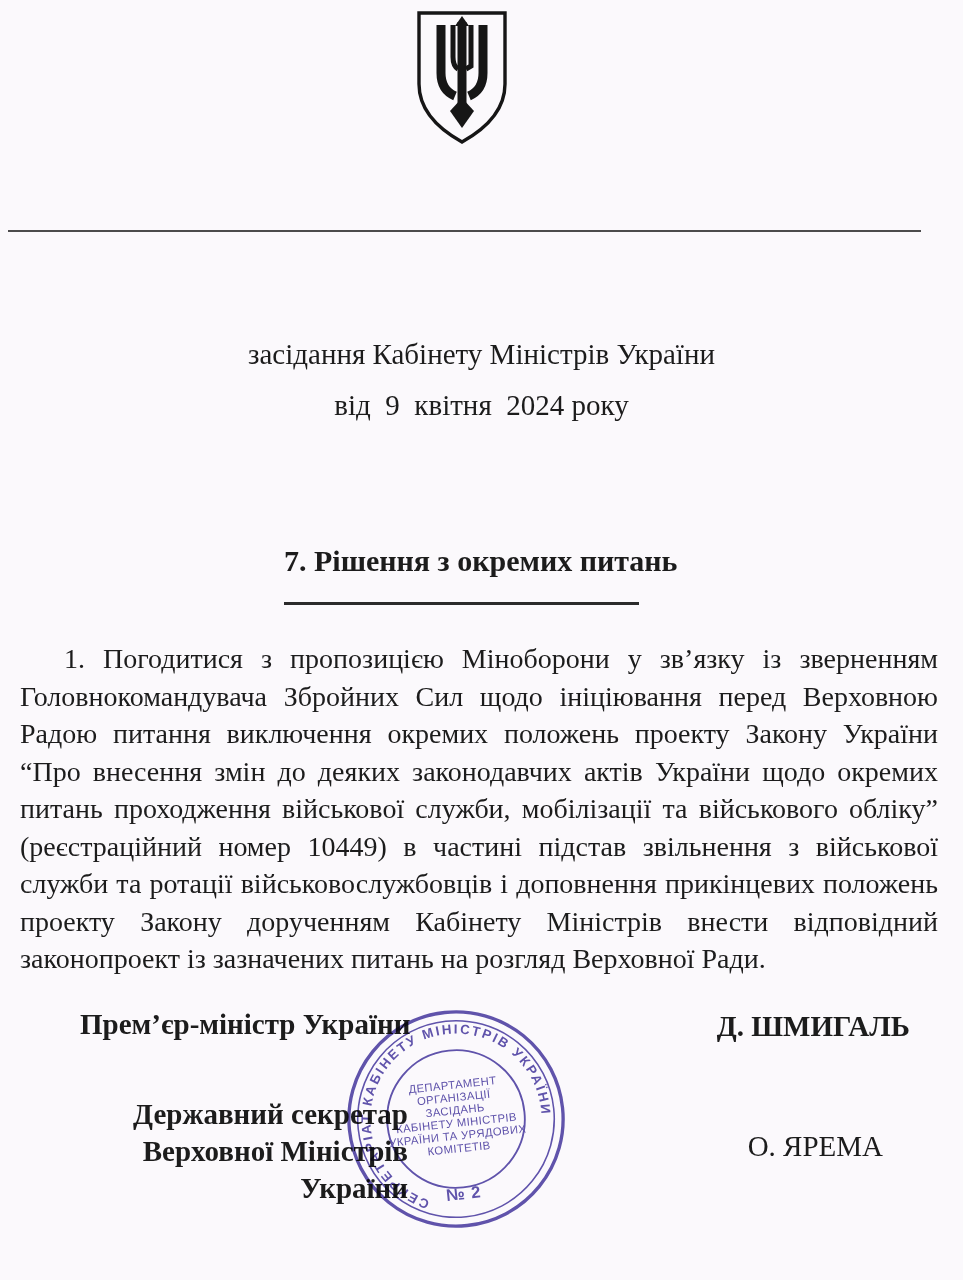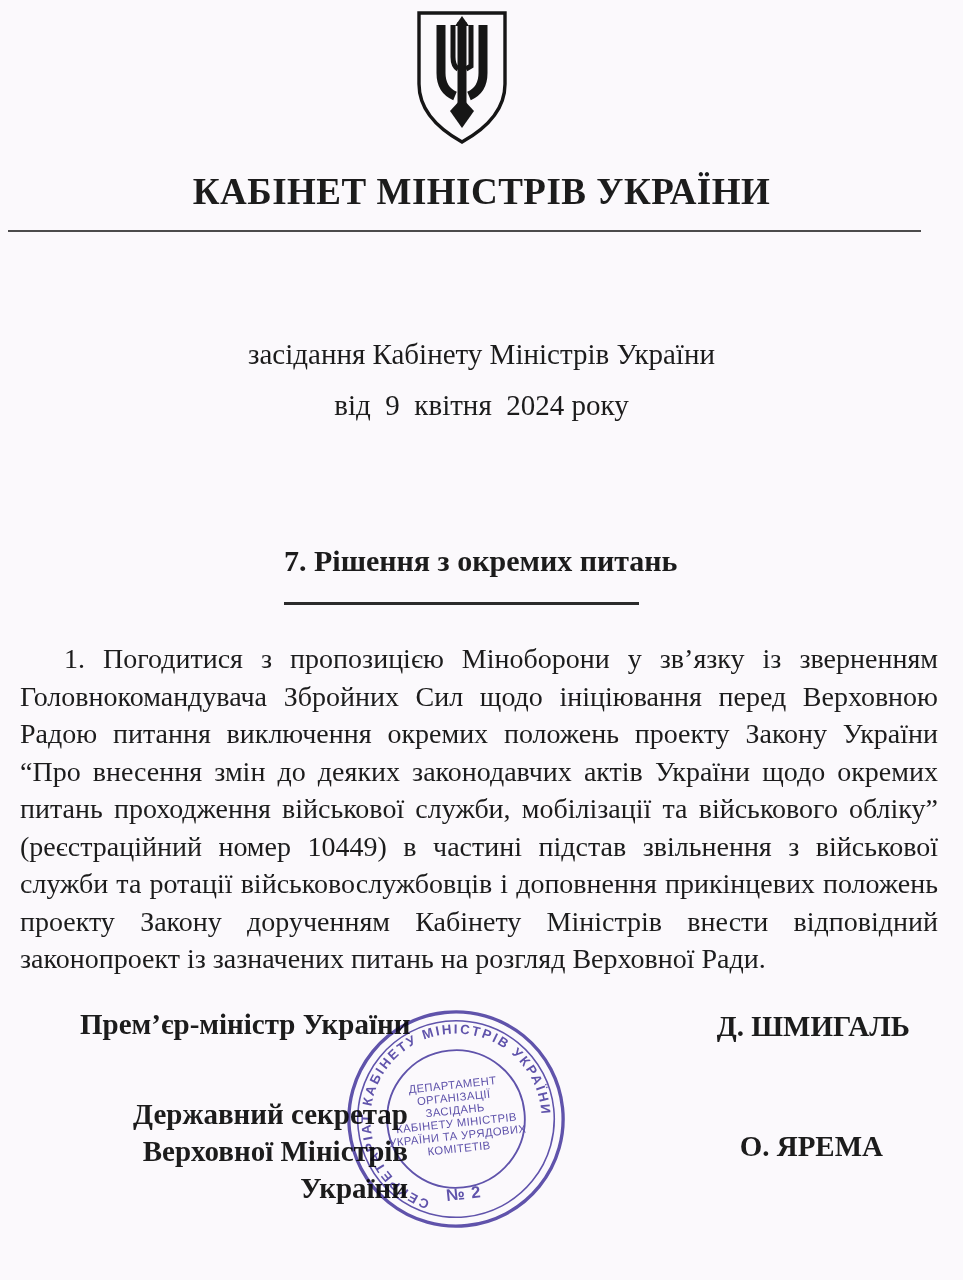--- a/index.html
+++ b/index.html
@@ -43,21 +43,21 @@
     text-align:justify;text-align-last:left;
     text-indent:44px;
   }
 
   .sig-title-1{left:80px;top:1008px;font-size:29px;font-weight:bold;}
   .sig-name-1{right:53px;top:1010px;font-size:29px;font-weight:bold;text-align:right;}
   .sig-title-2{
     left:52px;top:1096px;width:356px;text-align:right;
     font-size:29px;font-weight:bold;line-height:37px;
   }
-  .sig-name-2{right:80px;top:1130px;font-size:29px;font-weight:bold;}
+  .sig-name-2{right:80px;top:1130px;font-size:29px;font-weight:normal;}
 
   .stamp{
     left:342px;top:1005px;width:228px;height:228px;
     transform:rotate(-6deg);
     mix-blend-mode:multiply;
     opacity:.92;
   }
   .stamp circle{fill:none;stroke:#5346a6;}
   .stamp .c1{stroke-width:3.4px;}
   .stamp .c2{stroke-width:1.6px;}
@@ -85,21 +85,20 @@
       <path d="M50,14 v84"></path>
     </g>
     <g class="trident-stroke" stroke-width="5">
       <path d="M41,17 v32 q0,9 5,12"></path>
       <path d="M59,17 v32 q0,-0 0,9 q0,0 -5,3" transform="translate(0,0)"></path>
     </g>
     <path d="M50,8 l-7,10 h14 z" fill="#161616"></path>
     <path d="M50,90 l-12,13 12,17 12,-17 z" fill="#161616"></path>
   </svg>
 
-  <div class="abs center org-name">КАБІНЕТ МІНІСТРІВ УКРАЇНИ</div>
   <div class="abs header-rule"></div>
 
   <div class="abs center doc-sub1">засідання Кабінету Міністрів України</div>
   <div class="abs center doc-sub2 pre">від  9  квітня  2024 року</div>
 
   <div class="abs section-heading">7. Рішення з окремих питань</div>
   <div class="abs section-underline"></div>
 
   <div class="abs body-paragraph">1. Погодитися з пропозицією Міноборони у зв’язку із зверненням Головнокомандувача Збройних Сил щодо ініціювання перед Верховною Радою питання виключення окремих положень проекту Закону України “Про внесення змін до деяких законодавчих актів України щодо окремих питань проходження військової служби, мобілізації та військового обліку” (реєстраційний номер 10449) в частині підстав звільнення з військової служби та ротації військовослужбовців і доповнення прикінцевих положень проекту Закону дорученням Кабінету Міністрів внести відповідний законопроект із зазначених питань на розгляд Верховної Ради.</div>
 

